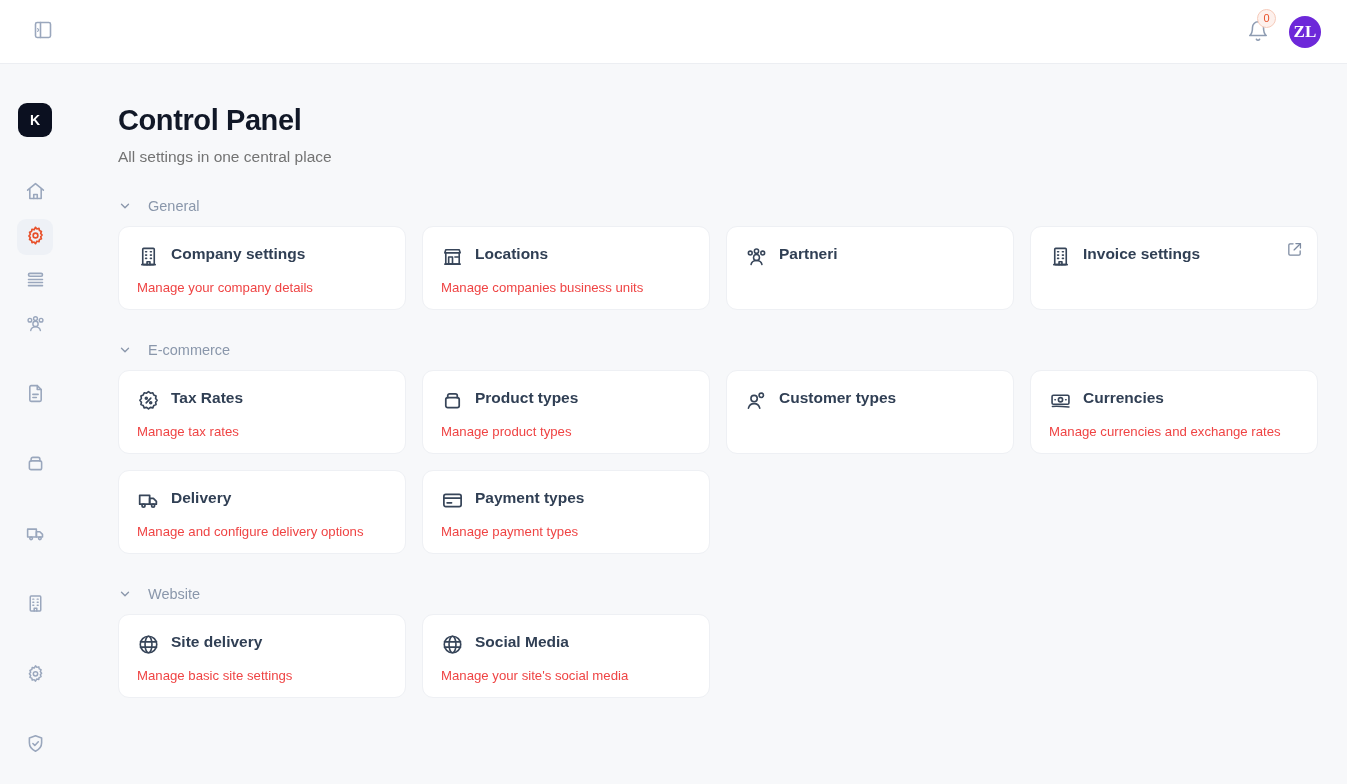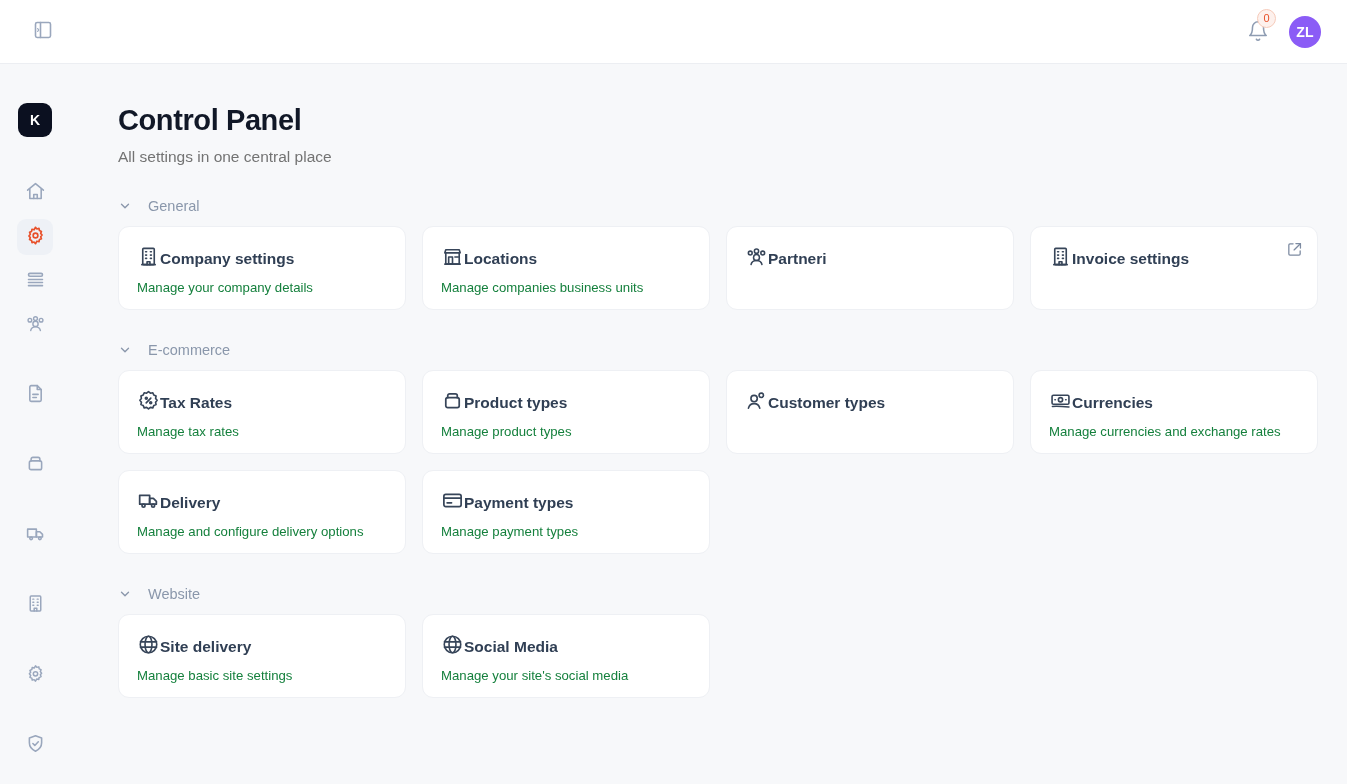--- a/index.html
+++ b/index.html
@@ -35,24 +35,25 @@
     min-width: 19px; height: 19px; padding: 0 4px;
     border-radius: 10px;
     background: #fdf1ed;
     border: 1px solid #f6cbbb;
     color: #e8502a;
     font-size: 11px; line-height: 17px; text-align: center;
     font-family: "Liberation Sans", sans-serif;
   }
   .avatar {
     width: 32px; height: 32px; border-radius: 50%;
-    background: #8b5cf6; color: #ffffff;
-    font-size: 14px; font-weight: bold; letter-spacing: .2px;
+    background: #6d28d9; color: #ffffff;
+    font-size: 17px; font-weight: bold; letter-spacing: .2px;
     display: flex; align-items: center; justify-content: center;
     cursor: pointer;
+    font-family: Liberation Serif, serif;
   }
 
   
   .sidebar {
     position: absolute; top: 64px; left: 0;
     width: 70px; height: 720px;
     background: #f7f8fa;
     display: flex; flex-direction: column; align-items: center;
     padding-top: 39px;
   }
@@ -100,24 +101,24 @@
   }
   .card {
     position: relative;
     height: 84px;
     background: #ffffff;
     border: 1px solid #eef0f4;
     border-radius: 11px;
     padding: 18px 18px 0 18px;
     cursor: pointer;
   }
-  .card-head { display: flex; align-items: flex-end; }
+  .card-head { display: flex; align-items: flex-start; gap: 11px; }
   .card-icon { color: #374559; display: flex; align-items: center; }
   .card-title { font-size: 15.5px; font-weight: bold; color: #303f54; }
-  .card-desc { margin-top: 12px; font-size: 13.2px; color: #15803d; }
+  .card-desc { margin-top: 12px; font-size: 13.2px; color: #ef4444; }
   .card-ext {
     position: absolute; top: 14px; right: 14px;
     color: #7d8ba1; display: flex;
   }
 </style>
 </head>
 <body>
 
 <div class="topbar">
   <div class="panel-toggle">

